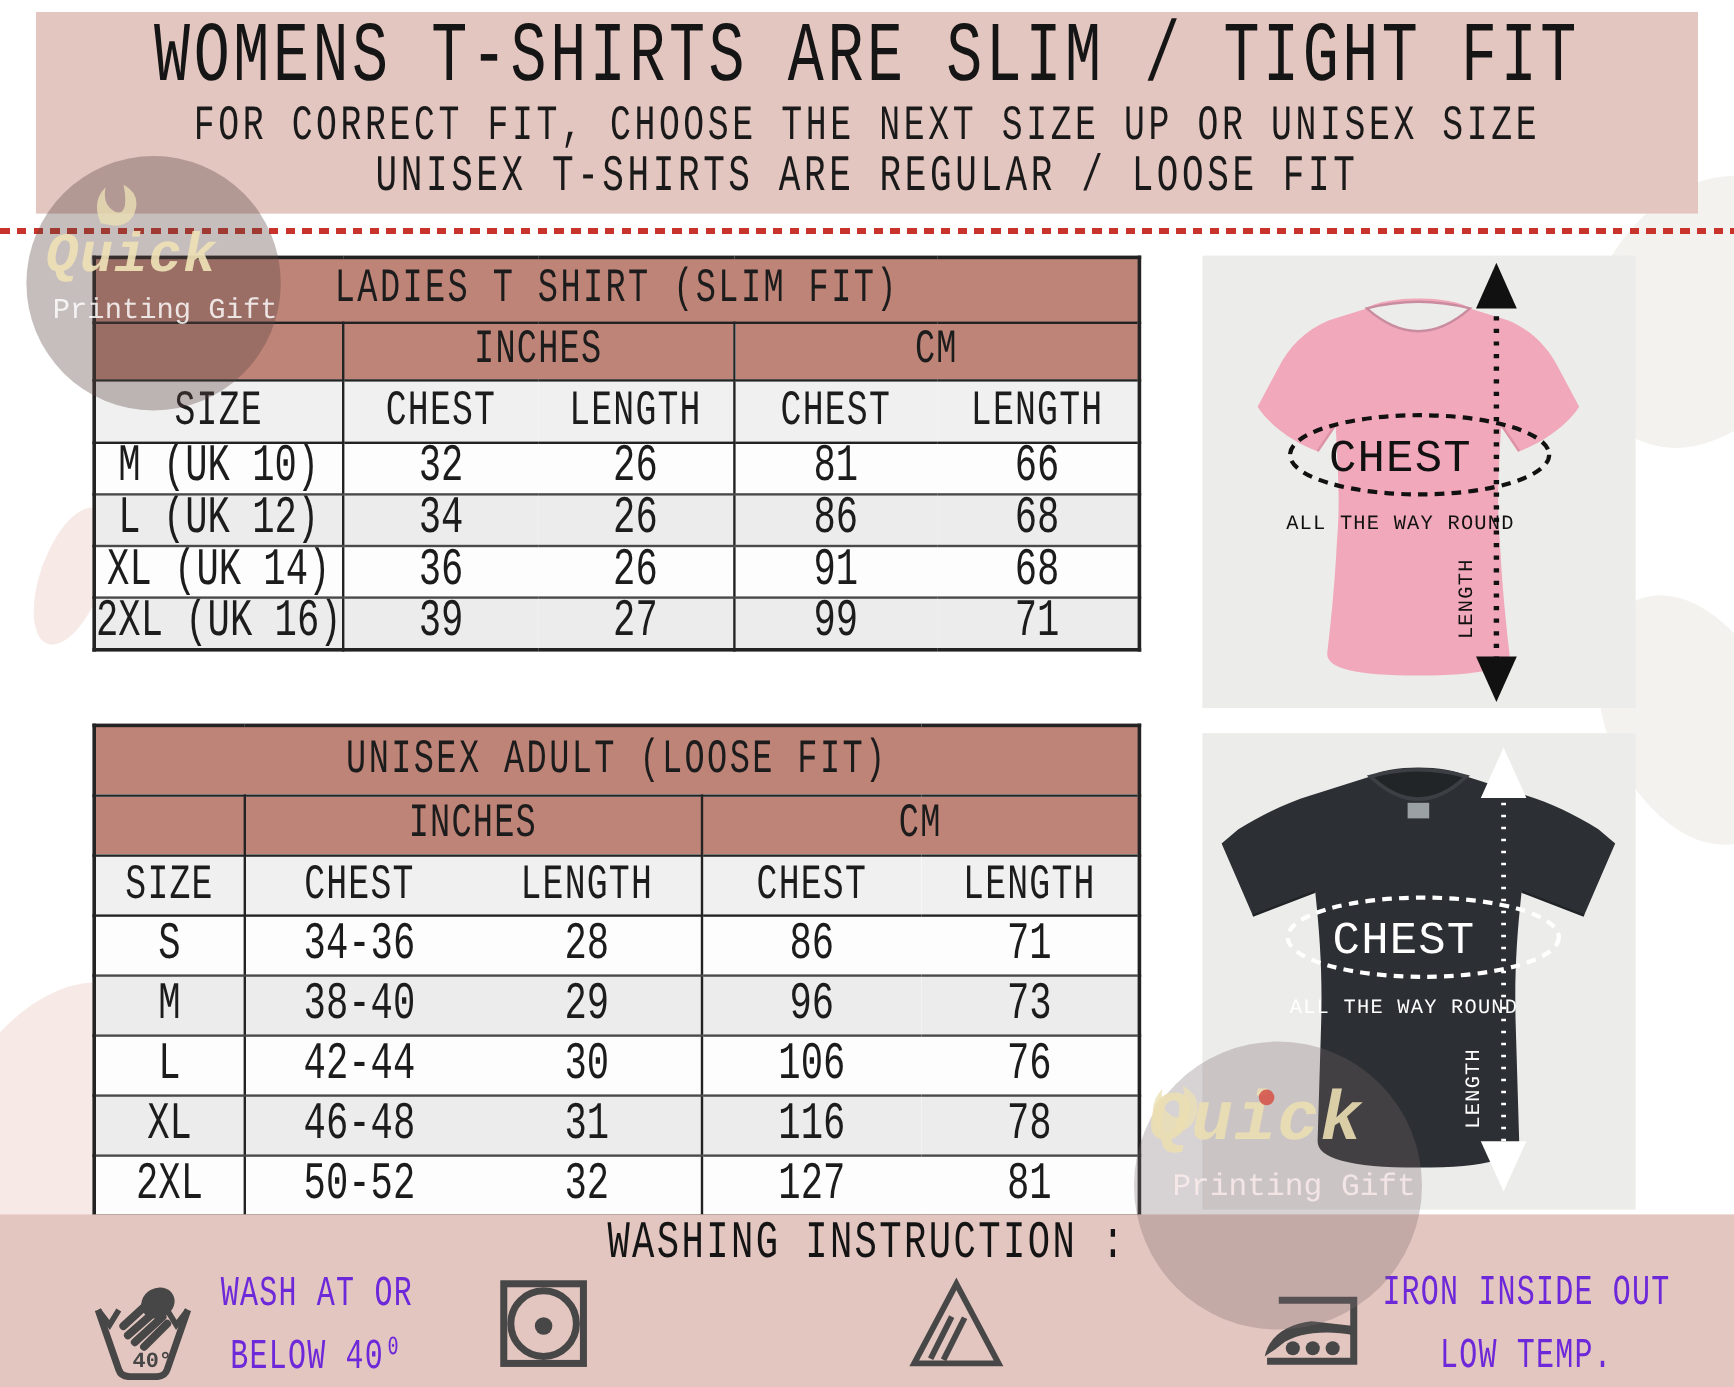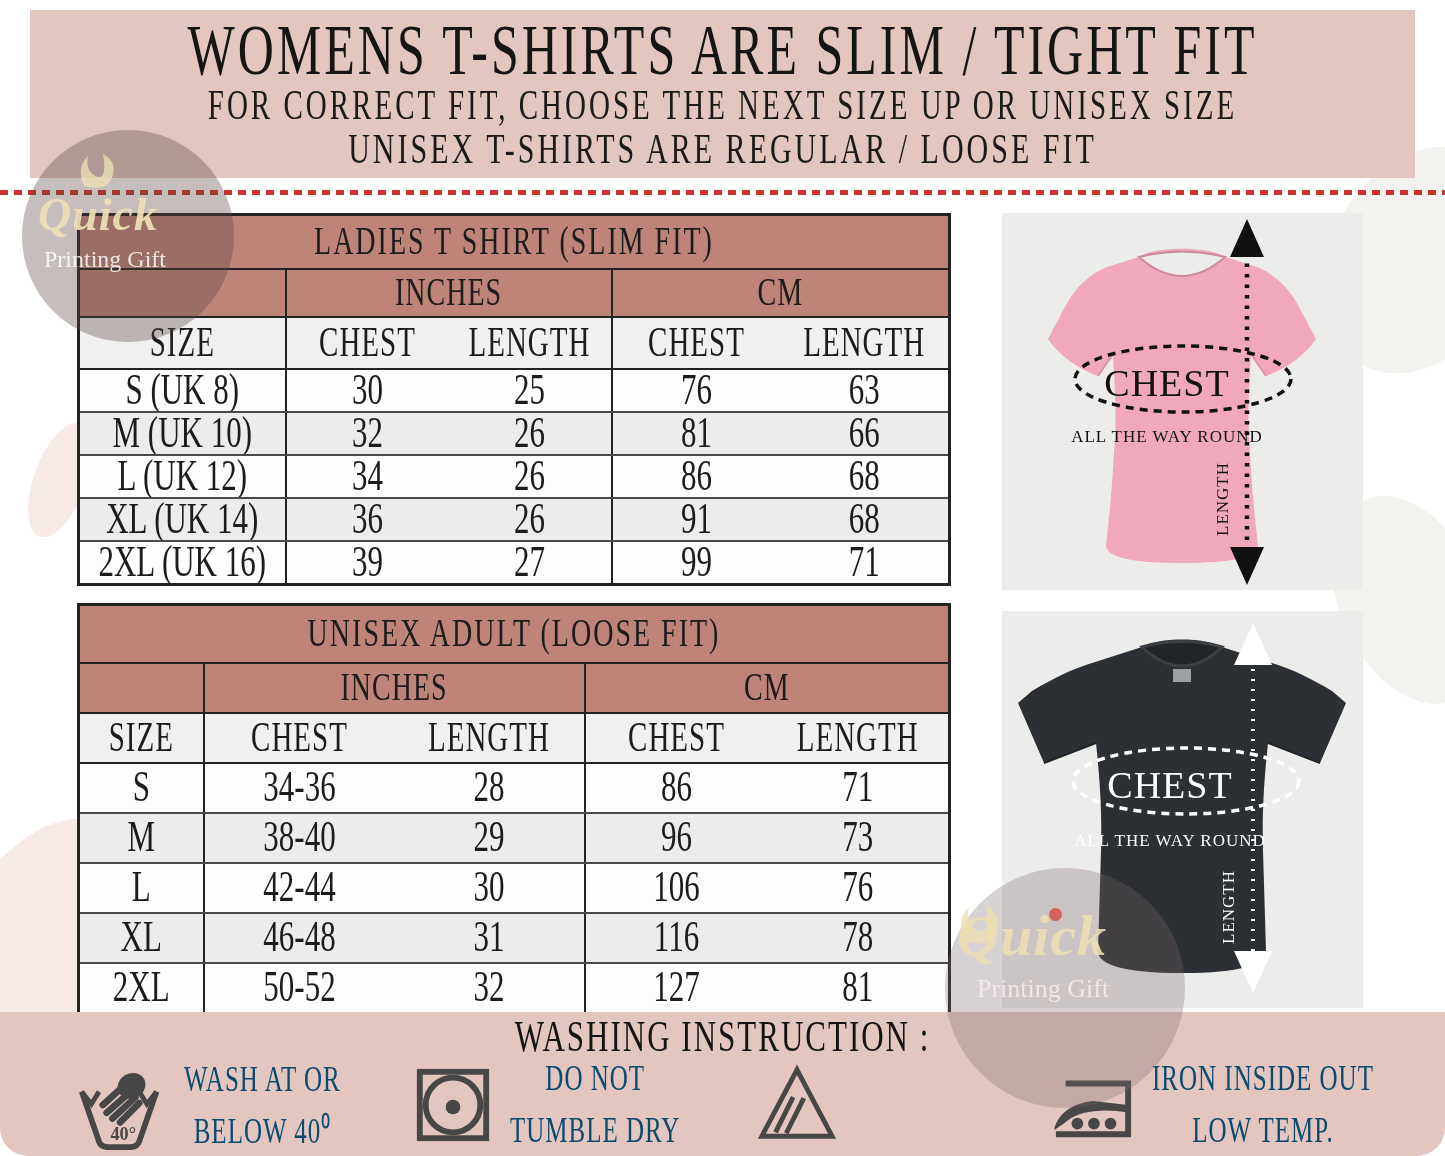--- a/index.html
+++ b/index.html
@@ -1,17 +1,17 @@
 <!DOCTYPE html>
 <html><head>
 <meta charset="utf-8">
 <style>
   html,body{margin:0;padding:0;background:#fff;}
   .stage{position:relative;width:1445px;height:1156px;overflow:hidden;background:#ffffff;
-         font-family:Liberation Serif, serif;color:#1c1c1c;border-radius:28px;}
+         font-family:Liberation Mono, monospace;color:#1c1c1c;}
   .cond{display:inline-block;transform:scaleY(1.42);transform-origin:50% 55%;white-space:nowrap;}
 
   
   .decor{position:absolute;z-index:0;}
 
   
   .banner{position:absolute;left:30px;top:10px;width:1385px;height:168px;background:#e4c6c0;z-index:2;
           display:flex;flex-direction:column;align-items:center;justify-content:center;gap:10px;}
   .banner .l1{font-size:50px;letter-spacing:3px;color:#151515;}
   .banner .l2{font-size:29px;letter-spacing:3px;color:#1a1a1a;}
@@ -50,21 +50,21 @@
   .chest-note{position:absolute;font-size:17px;letter-spacing:1px;transform:translate(-50%,-50%);}
   .len-label{position:absolute;font-size:17px;letter-spacing:1px;transform:translate(-50%,-50%) rotate(-90deg);}
   .ink-b{color:#111;}
   .ink-w{color:#fff;}
 
   
   .washband{position:absolute;left:0;top:1012px;width:1445px;height:144px;background:#e4c6c0;z-index:2;}
   .wash-title{position:absolute;left:0;top:8px;width:100%;text-align:center;font-size:31px;
               letter-spacing:2px;color:#141414;}
   .wash-item{position:absolute;top:50px;display:flex;align-items:center;gap:16px;}
-  .wash-text{display:flex;flex-direction:column;align-items:center;gap:18px;color:#0c4a6e;}
+  .wash-text{display:flex;flex-direction:column;align-items:center;gap:18px;color:#6d28d9;}
   .wash-text .wl{font-size:25px;letter-spacing:1px;line-height:34px;}
   #wi1{left:76px;} #wi2{left:412px;} #wi3{left:756px;} #wi4{left:1048px;}
 
   
   .wm{position:absolute;z-index:5;pointer-events:none;}
   .wm-circle{border-radius:50%;}
   #wm-top .wm-circle{position:absolute;left:0;top:0;width:212px;height:212px;background:rgba(88,68,66,0.35);}
   #wm-top{left:22px;top:130px;width:220px;height:220px;}
   #wm-top .brand{position:absolute;left:16px;top:58px;font-size:46px;font-weight:bold;font-style:italic;
                  color:rgba(238,225,182,0.92);letter-spacing:1px;}
@@ -125,27 +125,20 @@
     </tr>
     <tr class="heads">
       <td class="sec-r"><span class="cond">SIZE</span></td>
       <td><span class="cond">CHEST</span></td>
       <td class="sec-r"><span class="cond">LENGTH</span></td>
       <td><span class="cond">CHEST</span></td>
       <td><span class="cond">LENGTH</span></td>
     </tr>
     </tbody>
       <tbody>
-        <tr class="data-row">
-          <td class="sec-r"><span class="cond">S (UK 8)</span></td>
-          <td><span class="cond">30</span></td>
-          <td class="sec-r"><span class="cond">25</span></td>
-          <td><span class="cond">76</span></td>
-          <td><span class="cond">63</span></td>
-        </tr>
         <tr class="data-row">
           <td class="sec-r"><span class="cond">M (UK 10)</span></td>
           <td><span class="cond">32</span></td>
           <td class="sec-r"><span class="cond">26</span></td>
           <td><span class="cond">81</span></td>
           <td><span class="cond">66</span></td>
         </tr>
         <tr class="data-row">
           <td class="sec-r"><span class="cond">L (UK 12)</span></td>
           <td><span class="cond">34</span></td>
@@ -286,24 +279,20 @@
         <span class="wl cond">BELOW 40⁰</span>
       </div>
     </div>
 
     <div class="wash-item" id="wi2">
       <svg width="82" height="82" viewBox="0 0 84 84">
         <rect x="8" y="8" width="68" height="68" fill="none" stroke="#474747" stroke-width="6"></rect>
         <circle cx="42" cy="42" r="28" fill="none" stroke="#474747" stroke-width="6"></circle>
         <circle cx="42" cy="44" r="7.5" fill="#474747"></circle>
       </svg>
-      <div class="wash-text">
-        <span class="wl cond">DO  NOT</span>
-        <span class="wl cond">TUMBLE DRY</span>
-      </div>
     </div>
 
     <div class="wash-item" id="wi3">
       <svg width="82" height="82" viewBox="0 0 84 84">
         <path d="M42,8 L78,76 L6,76 Z" fill="none" stroke="#474747" stroke-width="5"></path>
         <line x1="20" y1="72" x2="38" y2="36" stroke="#474747" stroke-width="5"></line>
         <line x1="31" y1="73" x2="49" y2="37" stroke="#474747" stroke-width="5"></line>
       </svg>
     </div>
 

